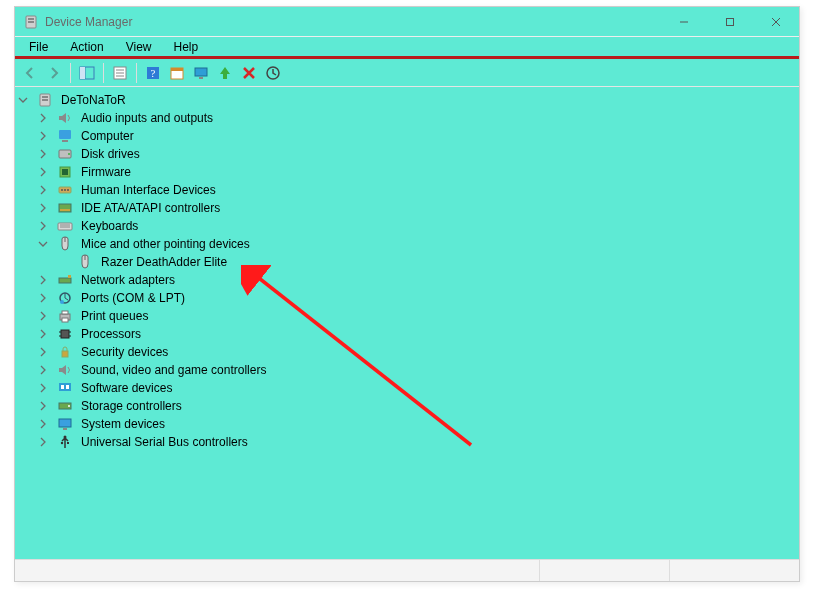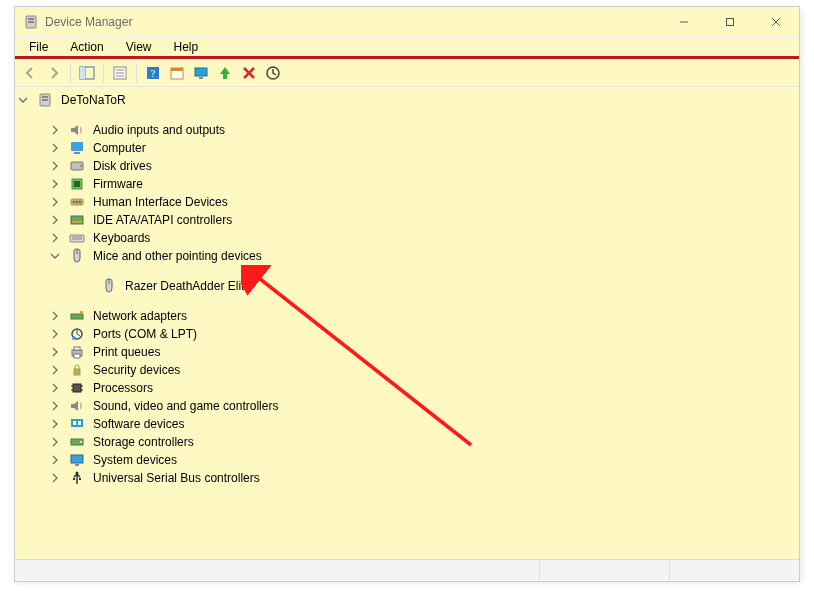--- a/index.html
+++ b/index.html
@@ -12,21 +12,21 @@
     height: 591px;
     position: relative;
     overflow: hidden;
   }
   .window {
     position: absolute;
     left: 14px; top: 6px;
     width: 786px; height: 576px;
     border: 1px solid #ccc;
     box-shadow: 2px 2px 6px rgba(0,0,0,0.08);
-    background: #fef9c3;
+    background: #5eead4;
     display: flex;
     flex-direction: column;
   }
   
   .titlebar {
     height: 30px;
     display: flex;
     align-items: center;
     padding-left: 8px;
     border-bottom: 1px solid #eee;
@@ -70,21 +70,21 @@
   .tsep { width: 1px; height: 20px; background: #ddd; margin: 0 3px; }
   .tbtn svg { width: 16px; height: 16px; }
   
   .content {
     flex: 1 1 auto;
     overflow: auto;
     padding: 4px 2px;
     position: relative;
   }
   .tree { list-style: none; margin: 0; padding: 0; }
-  .tree ul { list-style: none; margin: 12px; padding: 0 0 0 20px; }
+  .tree ul { list-style: none; margin: 0; padding: 0 0 0 20px; }
   .node {
     display: flex;
     align-items: center;
     height: 18px;
     gap: 8px;
     white-space: nowrap;
   }
   .expander {
     width: 12px; height: 12px;
     display: inline-flex; align-items: center; justify-content: center;
@@ -560,39 +560,39 @@
             </li>
             <li>
               <div class="node">
                 <span class="expander">
                   <svg width="10" height="10">
                     <use href="#chev-right"></use>
                   </svg>
                 </span>
                 <span class="device-icon">
                   <svg>
+                    <use href="#dev-cpu"></use>
+                  </svg>
+                </span>
+                <span class="label">Processors</span>
+              </div>
+            </li>
+            <li>
+              <div class="node">
+                <span class="expander">
+                  <svg width="10" height="10">
+                    <use href="#chev-right"></use>
+                  </svg>
+                </span>
+                <span class="device-icon">
+                  <svg>
                     <use href="#dev-security"></use>
                   </svg>
                 </span>
                 <span class="label">Security devices</span>
-              </div>
-            </li>
-            <li>
-              <div class="node">
-                <span class="expander">
-                  <svg width="10" height="10">
-                    <use href="#chev-right"></use>
-                  </svg>
-                </span>
-                <span class="device-icon">
-                  <svg>
-                    <use href="#dev-cpu"></use>
-                  </svg>
-                </span>
-                <span class="label">Processors</span>
               </div>
             </li>
             <li>
               <div class="node">
                 <span class="expander">
                   <svg width="10" height="10">
                     <use href="#chev-right"></use>
                   </svg>
                 </span>
                 <span class="device-icon">

